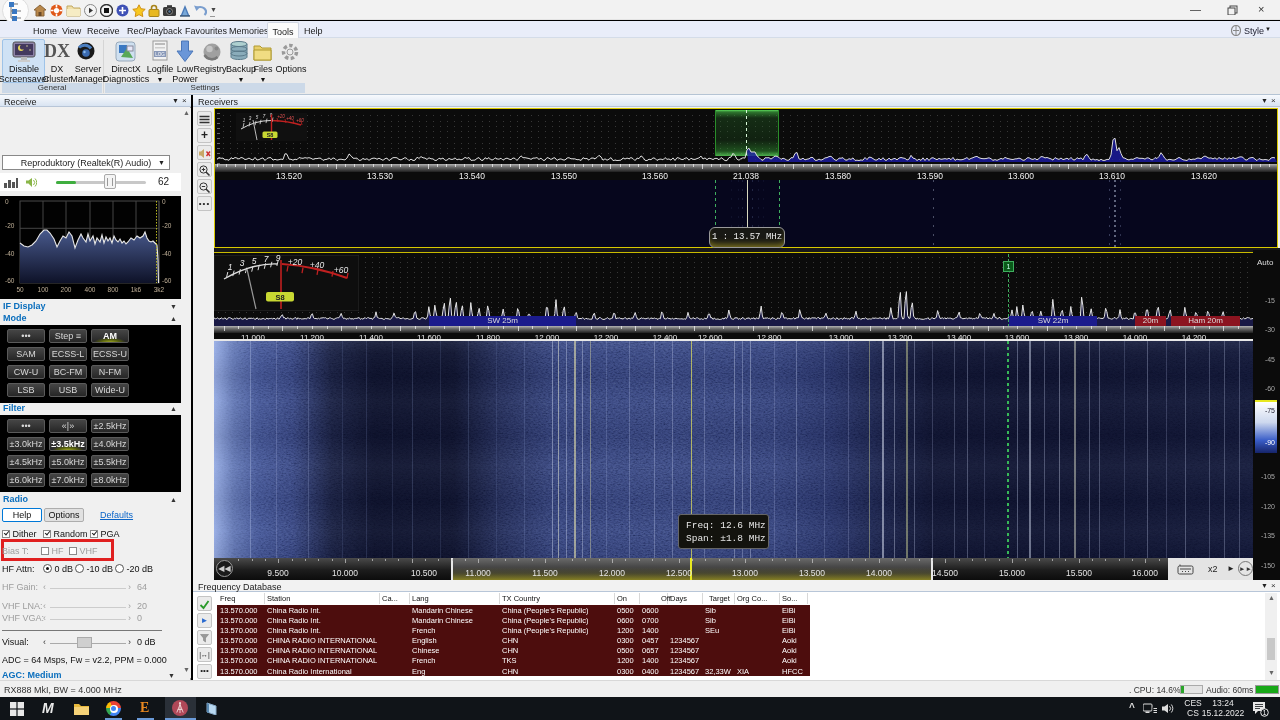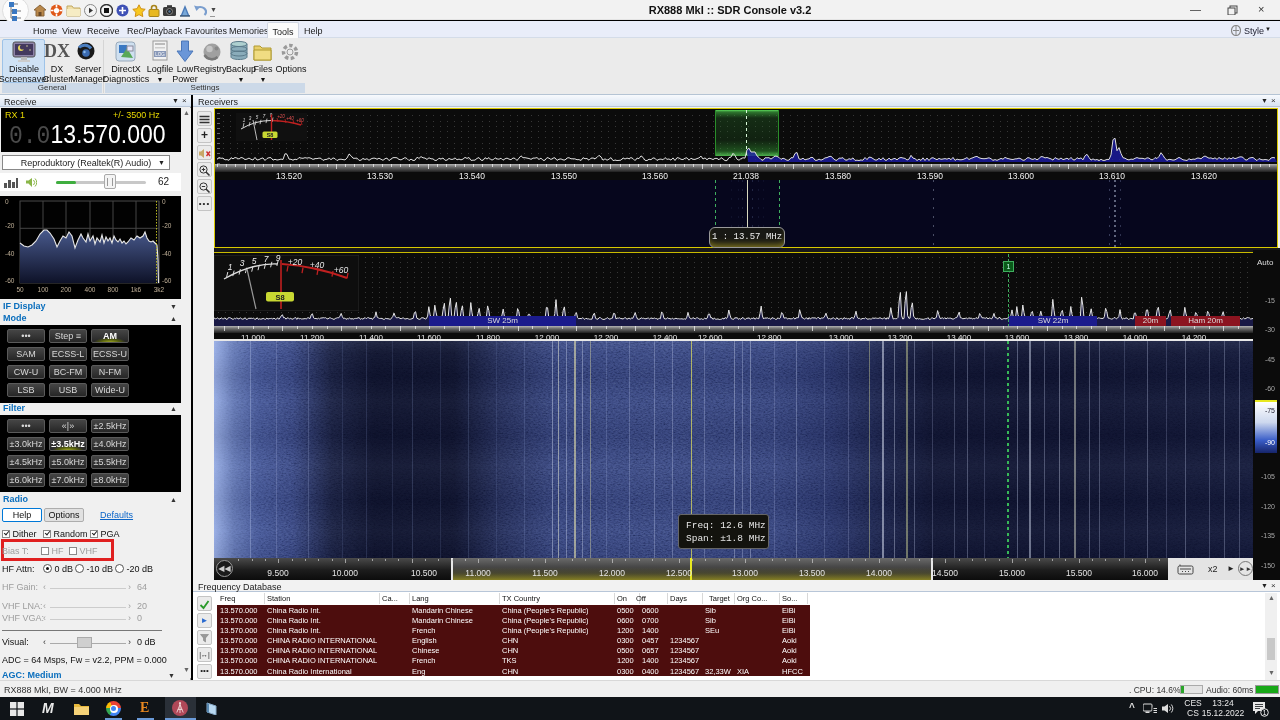--- a/index.html
+++ b/index.html
@@ -67,21 +67,20 @@
  <svg class="qat" style="left:179px" width="12" height="13">
       <path d="M6 1l4.5 11h-9z" fill="#4a7ab8"></path>
       <path d="M6 4.5L9 12H3z" fill="#78a8d8"></path>
       <rect x="1" y="11.2" width="10" height="1.5" fill="#38587a"></rect>
     </svg>
  <svg class="qat" style="left:193px" width="14" height="13">
       <path d="M11.5 11A5.5 4.5 0 1 0 3 4.5" fill="none" stroke="#7a9ece" stroke-width="2.2"></path>
       <path d="M1 1.5L3.5 7 7 3z" fill="#7a9ece"></path>
     </svg>
  <span class="abs" style="left:210px;top:6px;font-size:7px;color:#444">▼<br>─</span>
- <div class="abs" style="left:560px;top:4px;width:340px;text-align:center;font-size:11px;font-weight:bold;color:#111">RX888 MkI :: SDR Console v3.2</div>
  <span class="abs" style="left:1190px;top:3px;font-size:11px;color:#333">—</span>
  <svg class="abs" style="left:1227px;top:5px" width="11" height="10">
       <rect x="3" y="1" width="7" height="7" fill="none" stroke="#444"></rect>
       <rect x="1" y="3" width="7" height="7" fill="#f2f2f2" stroke="#444"></rect>
     </svg>
  <span class="abs" style="left:1258px;top:3px;font-size:11px;color:#333">×</span>
 </div>
 
 <div class="abs" style="left:0;top:21px;width:1280px;height:17px;background:#e9edf9;border-bottom:1px solid #d4dce8;font-size:9px;color:#1a1a1a">
  <span class="abs" style="left:33px;top:5px">Home</span>
@@ -190,25 +189,20 @@
 
 <div class="abs" style="left:0;top:95px;width:191px;height:585px;background:#f0f0f0;border-right:1px solid #999">
  <div class="abs hdr" style="left:0;top:0;width:191px;height:12px">
   <span class="abs" style="left:4px;top:2px">Receive</span>
   <span class="abs" style="left:172px;top:2px;font-size:7px">▼</span>
   <span class="abs" style="left:182px;top:1px;font-size:8px;color:#333">×</span>
  </div>
  <div class="abs" style="left:181px;top:13px;width:10px;height:570px;background:#f0f0f0">
   <span class="abs" style="left:2px;top:1px;font-size:7px;color:#666">▲</span>
   <span class="abs" style="left:2px;top:558px;font-size:7px;color:#666">▼</span>
- </div>
- <div class="abs" style="left:1px;top:13px;width:180px;height:44px;background:#000">
-  <span class="abs" style="left:4px;top:2px;color:#e8d800;font-size:9px">RX 1</span>
-  <span class="abs" style="left:112px;top:2px;color:#e8d800;font-size:9px">+/- 3500 Hz</span>
-  <div class="abs mono" style="left:8px;top:12px;font-size:25px;color:#4a4a4a;transform:scaleX(0.92);transform-origin:0 0">0.0<span style="color:#fff">13.570.000</span></div>
  </div>
  <div class="abs" style="left:2px;top:60px;width:168px;height:15px;background:#fff;border:1px solid #888;font-size:9px;color:#222;text-align:center;line-height:14px">Reproduktory (Realtek(R) Audio)
   <span class="abs" style="right:4px;top:0px;font-size:7px">▼</span>
  </div>
  <div class="abs" style="left:0;top:78px;width:181px;height:18px;background:#fff">
   <svg class="abs" style="left:4px;top:3px" width="14" height="12">
         <rect x="0" y="7" width="3" height="5" fill="#555"></rect>
         <rect x="4" y="4" width="3" height="8" fill="#555"></rect>
         <rect x="8" y="6" width="3" height="6" fill="#555"></rect>
         <rect x="12" y="2" width="2" height="10" fill="#555"></rect>
@@ -938,21 +932,21 @@
       <span style="position:absolute;left:485px;top:0;width:1px;height:11px;background:#d8d8d8"></span>
       <span style="position:absolute;left:517px;top:0;width:1px;height:11px;background:#d8d8d8"></span>
       <span style="position:absolute;left:562px;top:0;width:1px;height:11px;background:#d8d8d8"></span>
       <span style="position:absolute;left:590px;top:0;width:1px;height:11px;background:#d8d8d8"></span>
   <span style="position:absolute;left:3px;top:1px">Freq</span>
       <span style="position:absolute;left:50px;top:1px">Station</span>
       <span style="position:absolute;left:165px;top:1px">Ca...</span>
       <span style="position:absolute;left:195px;top:1px">Lang</span>
       <span style="position:absolute;left:285px;top:1px">TX Country</span>
       <span style="position:absolute;left:400px;top:1px">On</span>
-      <span style="position:absolute;left:419px;top:1px">Off</span>
+      <span style="position:absolute;left:444px;top:1px">Off</span>
       <span style="position:absolute;left:453px;top:1px">Days</span>
       <span style="position:absolute;left:492px;top:1px">Target</span>
       <span style="position:absolute;left:520px;top:1px">Org Co...</span>
       <span style="position:absolute;left:565px;top:1px">So...</span>
  </div>
  <div class="abs mono" style="left:24px;top:24.5px;width:593px;font-size:7.5px;color:#fff">
       <div style="position:relative;height:10.2px;background:#4d0d0d">
         <span style="position:absolute;left:3px;top:1px">13.570.000</span>
         <span style="position:absolute;left:50px;top:1px">China Radio Int.</span>
         <span style="position:absolute;left:195px;top:1px">Mandarin Chinese</span>

